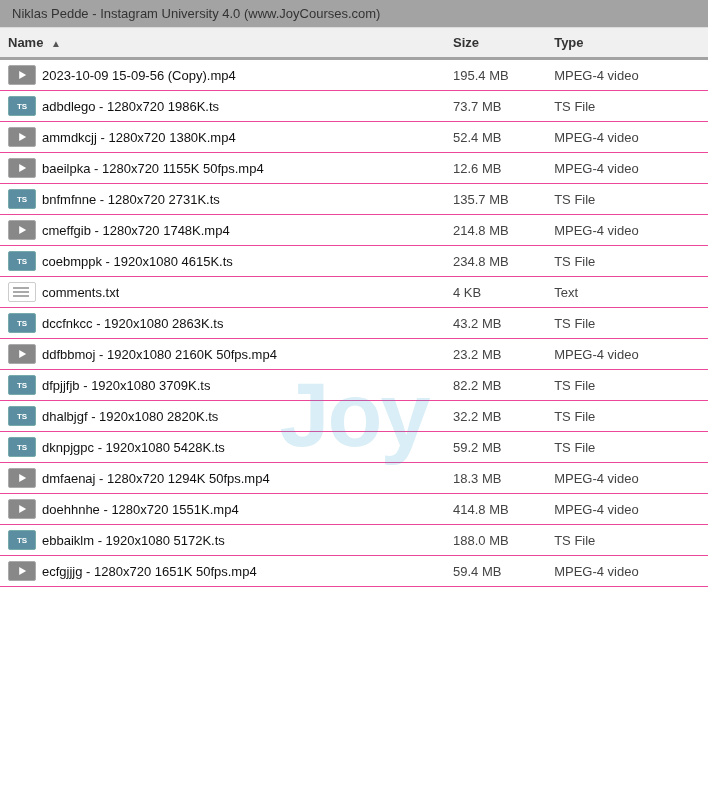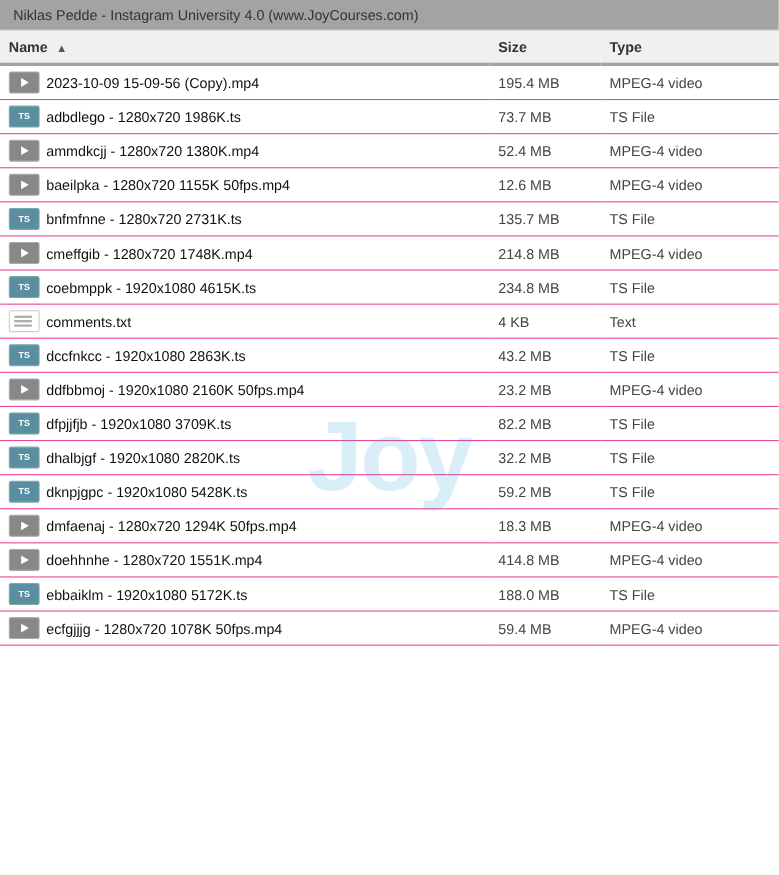--- a/index.html
+++ b/index.html
@@ -349,20 +349,20 @@
         <span class="file-name-text">ebbaiklm - 1920x1080 5172K.ts</span>
       </div>
     </td>
     <td class="size-col">188.0 MB</td>
     <td class="type-col">TS File</td>
   </tr>
       <tr>
     <td>
       <div class="td-name">
         <div class="icon-video-thumb"></div>
-        <span class="file-name-text">ecfgjjjg - 1280x720 1078K 50fps.mp4</span>
+        <span class="file-name-text">ecfgjjjg - 1280x720 1651K 50fps.mp4</span>
       </div>
     </td>
     <td class="size-col">59.4 MB</td>
     <td class="type-col">MPEG-4 video</td>
   </tr>
     </tbody>
 </table>
 
 </body></html>

